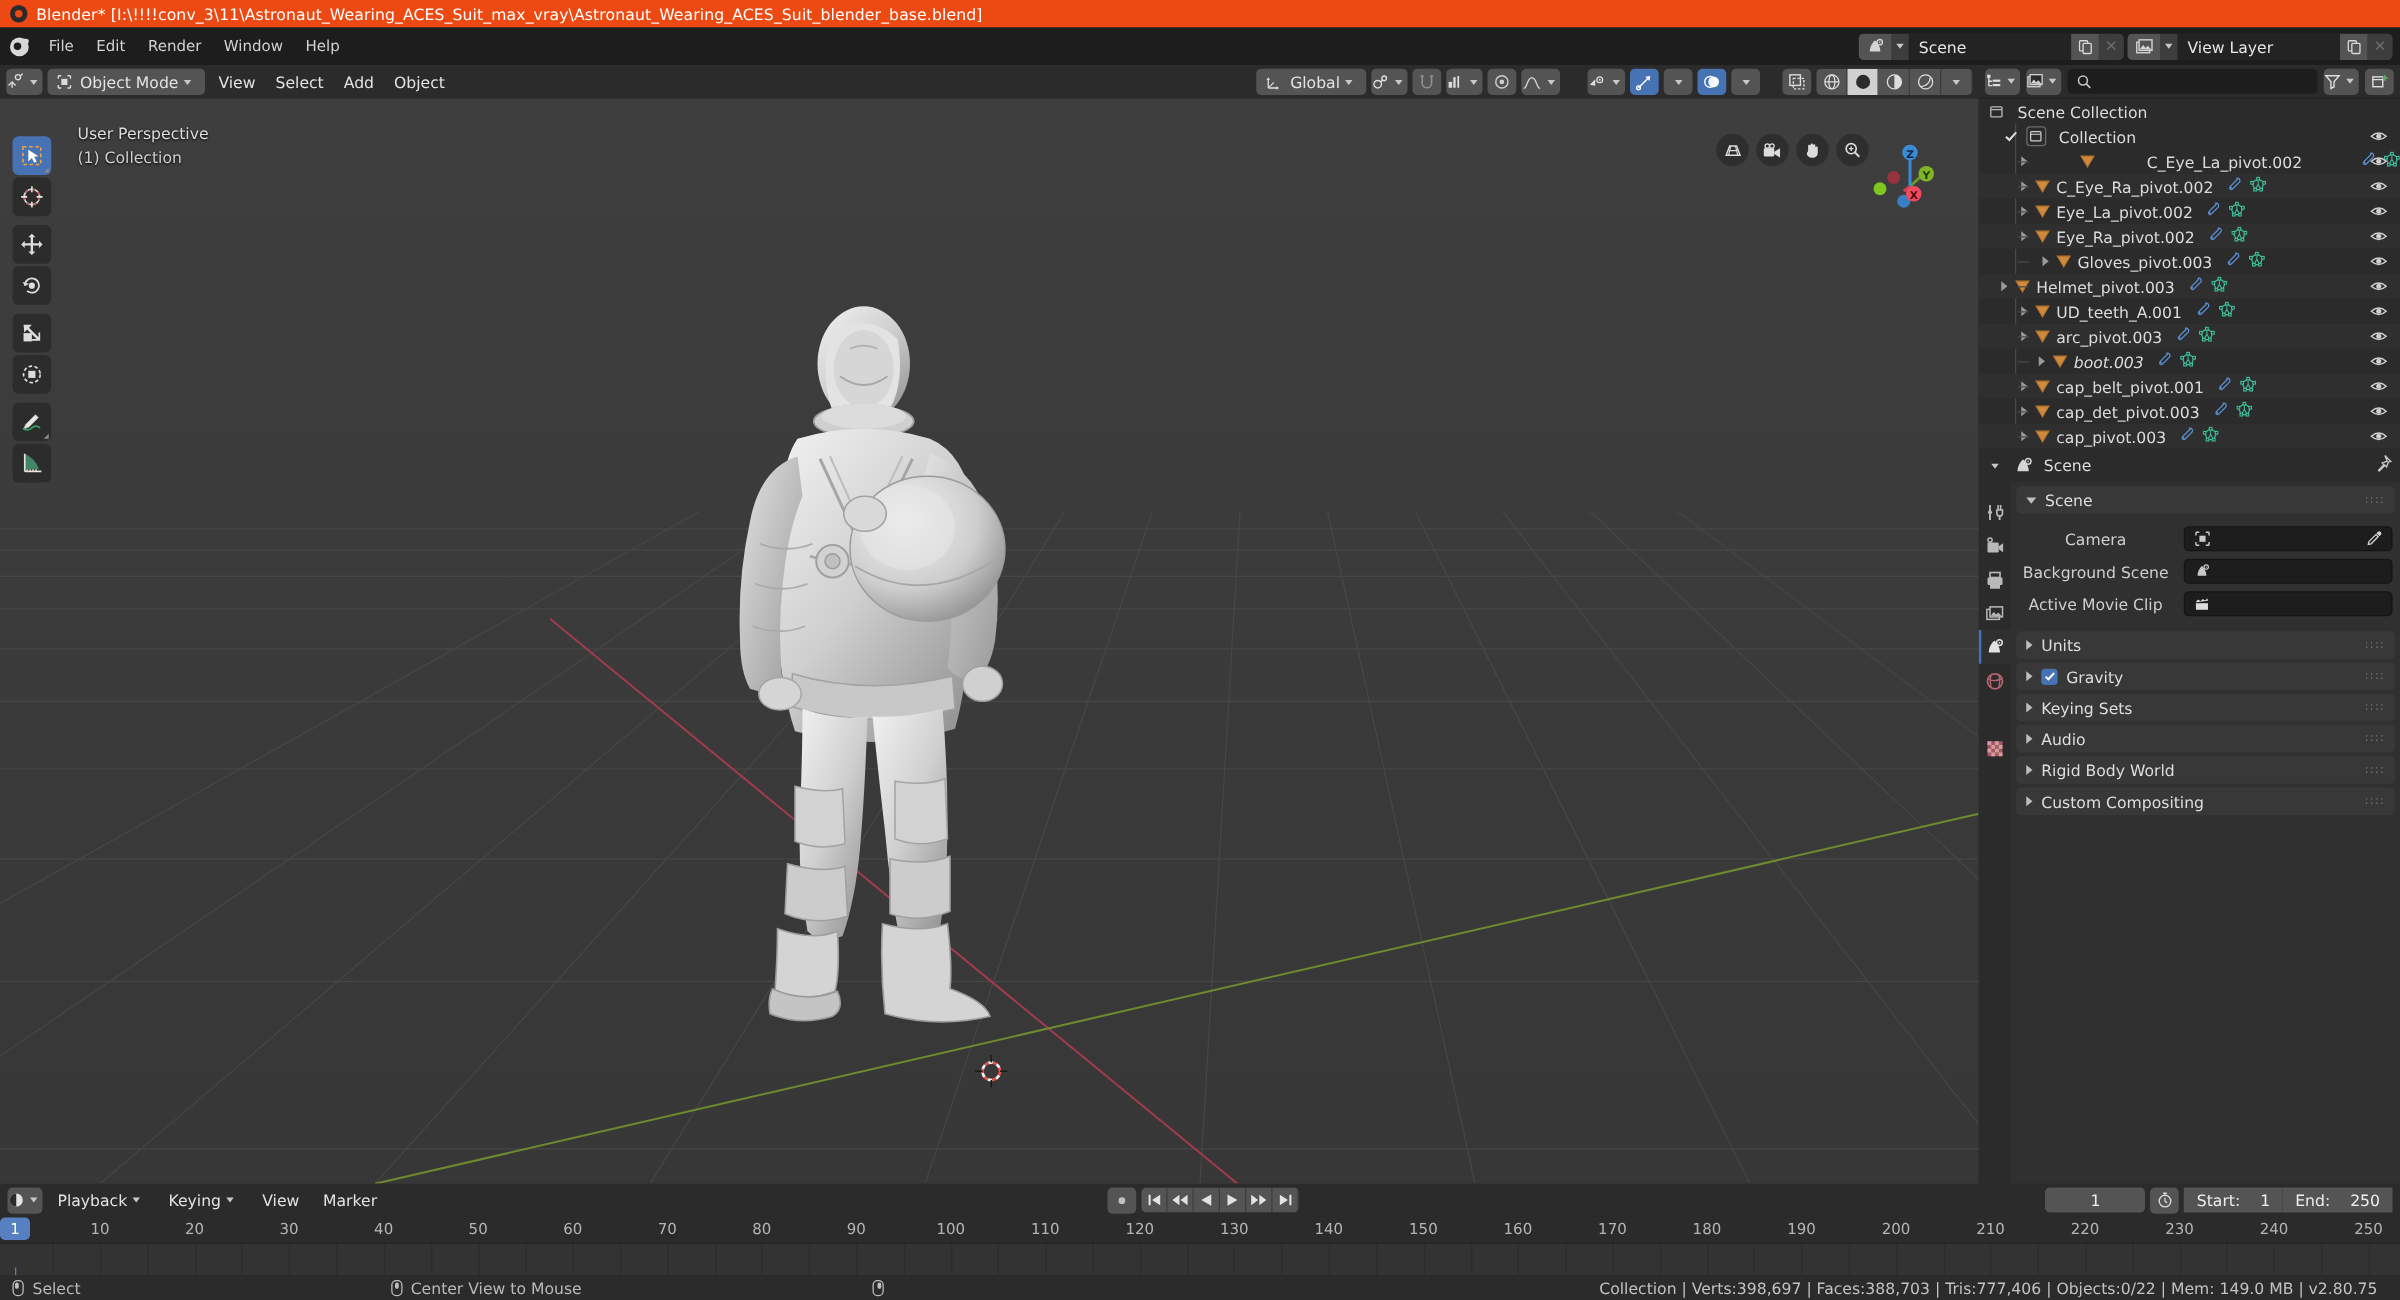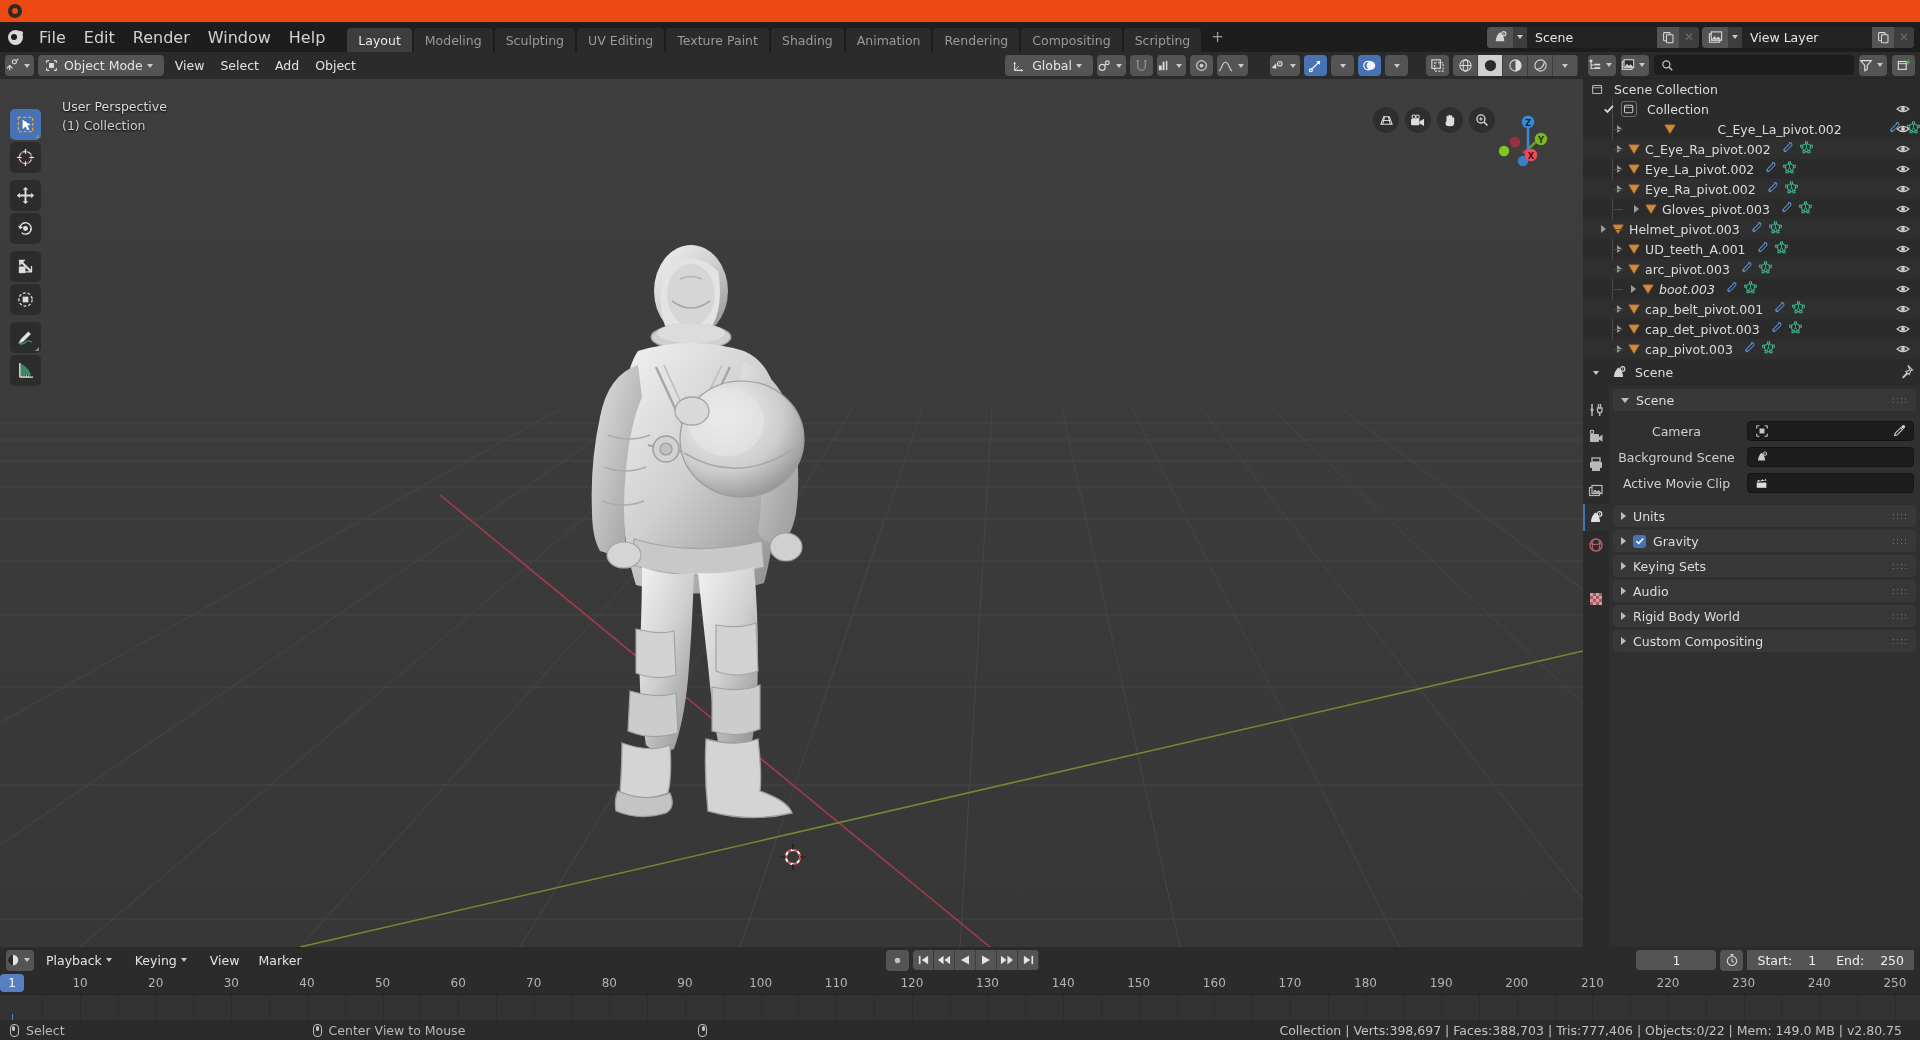--- a/index.html
+++ b/index.html
@@ -33,21 +33,21 @@
     position:absolute; top:22px; left:0; width:1920px; height:30px;
     background:#1d1d1d; display:flex; align-items:stretch;
   }
   .tb-logo{ width:30px; display:flex;align-items:center;justify-content:center; }
   .blogo{ width:15px;height:15px;border-radius:50%;background:#d8d8d8;position:relative;}
   .blogo::after{content:"";position:absolute;left:3px;top:4px;width:6px;height:6px;border-radius:50%;background:#1d1d1d;}
   .blogo::before{content:"";position:absolute;left:9px;top:1px;width:6px;height:4px;border-radius:40%;background:#d8d8d8;}
   .menu { display:flex; align-items:center; }
   .menu-item{
     padding:0 9px; height:30px; display:flex;align-items:center;
-    color:#d2d2d2; font-size:16px; cursor:default;
+    color:#d2d2d2; font-size:12px; cursor:default;
   }
   .ws-tabs{ display:flex; align-items:flex-end; margin-left:13px; }
   .ws-tab{
     padding:0 11px; height:24px; display:flex;align-items:center;
     color:#9a9a9a; font-size:12.5px; background:#2b2b2b;
     border-radius:4px 4px 0 0; margin-right:2px; align-self:flex-end;
     cursor:default;
   }
   .ws-tab.active{ background:#3d3d3d; color:#e9e9e9; }
   .ws-add{ color:#9a9a9a; font-size:15px; padding:0 8px; align-self:center;}
@@ -182,45 +182,33 @@
   .mouse i{position:absolute;left:1px;top:1px;width:3px;height:5px;background:#c0c0c0;border-radius:2px;}
   .mouse.r i{left:auto;right:1px;}
   .mouse.m i{left:2.2px;}
 </style>
 </head>
 <body>
 <div id="app">
 
 <div class="titlebar">
   <span class="tlogo"></span>
+  <span class="ttext">Blender* [I:\!!!!conv_3\11\Astronaut_Wearing_ACES_Suit_max_vray\Astronaut_Wearing_ACES_Suit_blender_base.blend]</span>
 </div>
 
 <div class="topbar">
   <div class="tb-logo">
         <span class="blogo"></span>
       </div>
   <div class="menu">
     <div class="menu-item">File</div>
     <div class="menu-item">Edit</div>
     <div class="menu-item">Render</div>
     <div class="menu-item">Window</div>
     <div class="menu-item">Help</div>
-  </div>
-  <div class="ws-tabs">
-    <div class="ws-tab active">Layout</div>
-    <div class="ws-tab">Modeling</div>
-    <div class="ws-tab">Sculpting</div>
-    <div class="ws-tab">UV Editing</div>
-    <div class="ws-tab">Texture Paint</div>
-    <div class="ws-tab">Shading</div>
-    <div class="ws-tab">Animation</div>
-    <div class="ws-tab">Rendering</div>
-    <div class="ws-tab">Compositing</div>
-    <div class="ws-tab">Scripting</div>
-    <div class="ws-add">+</div>
   </div>
   <div class="tb-right">
     <div class="id-block">
       <div class="id-icon">
         <svg width="15" height="15" viewBox="0 0 16 16">
               <path d="M3 12 C3 7 6 3.5 7.5 2.5 C9 3.5 12 7 12 12 Z" fill="#d4d4d4"></path>
               <circle cx="11.5" cy="4" r="2.3" fill="none" stroke="#d4d4d4" stroke-width="1.2"></circle>
               <circle cx="11.5" cy="4" r=".7" fill="#d4d4d4"></circle>
             </svg>
       </div>

